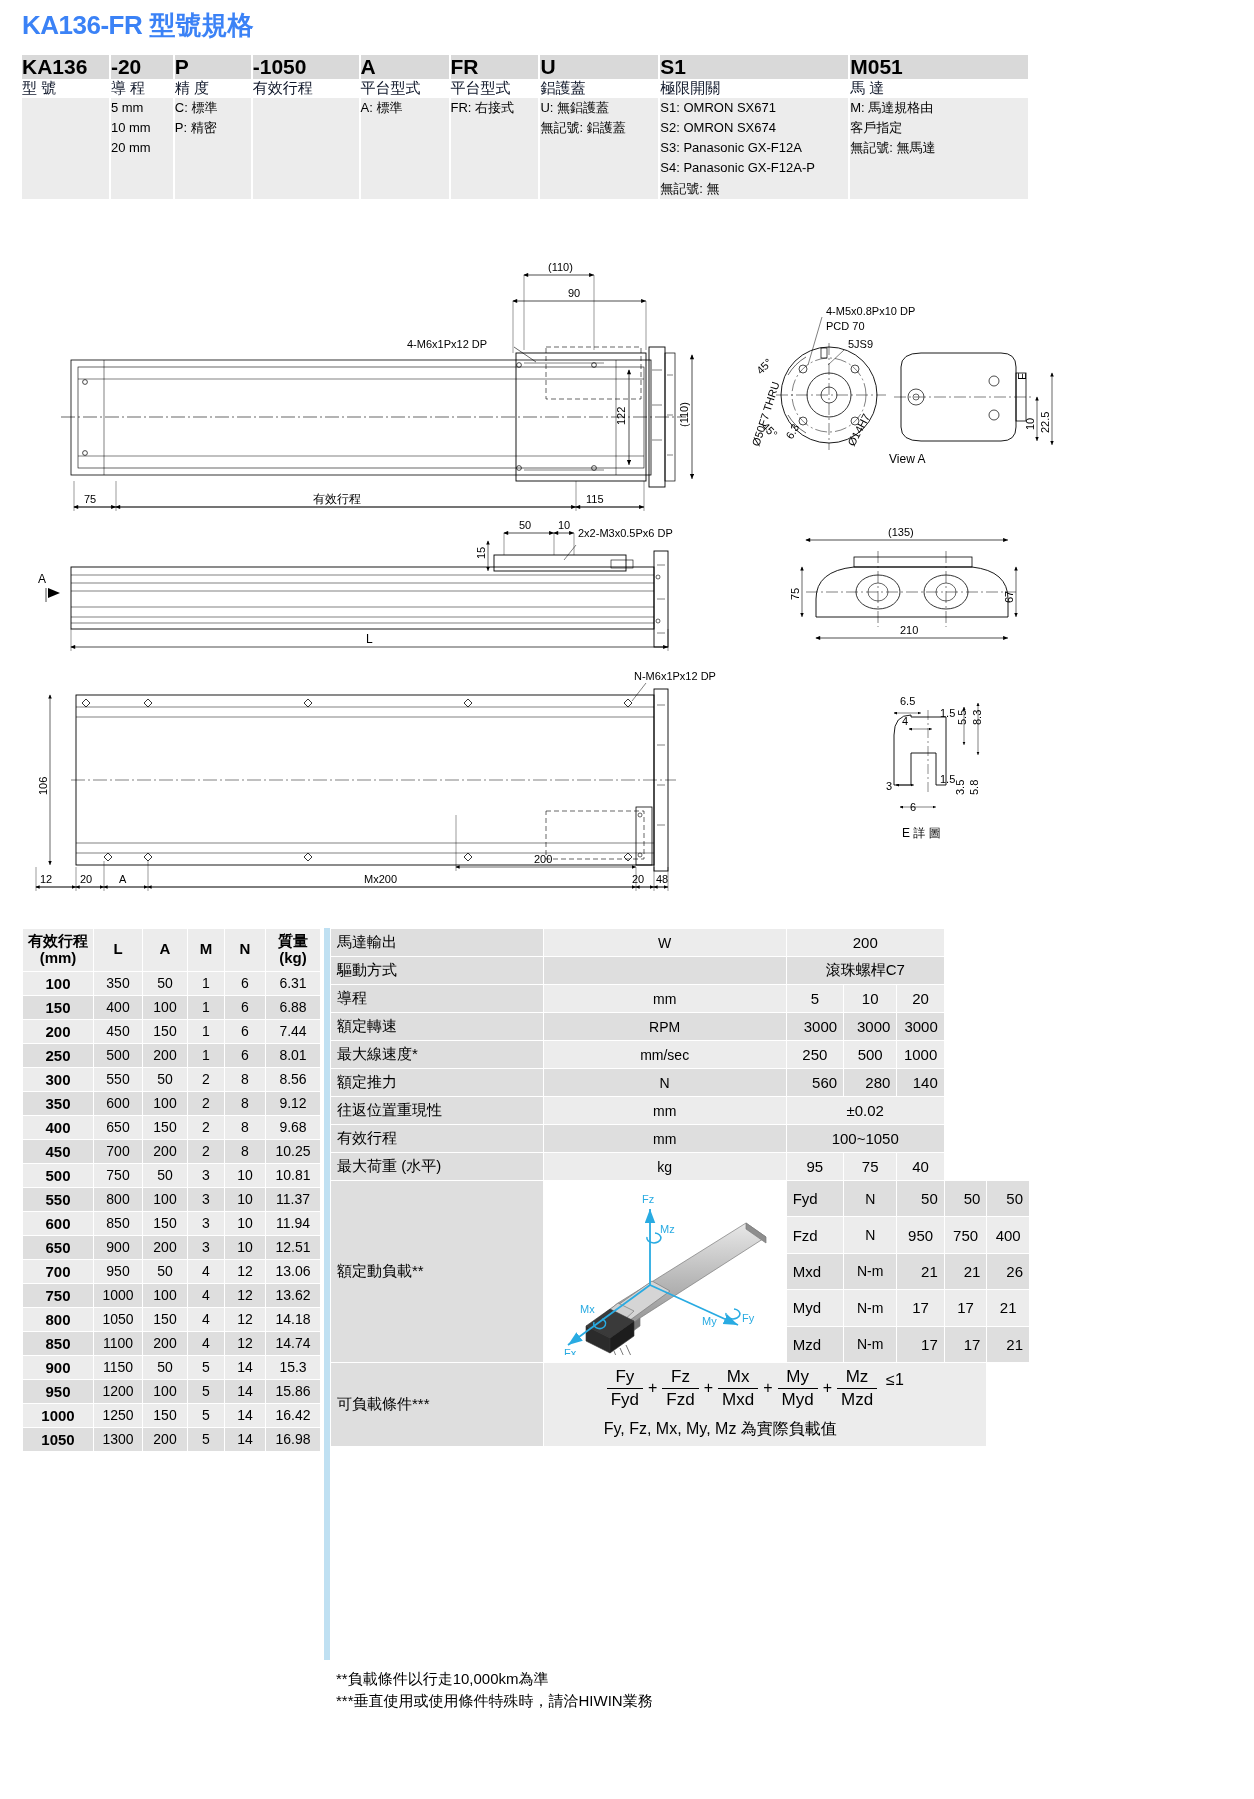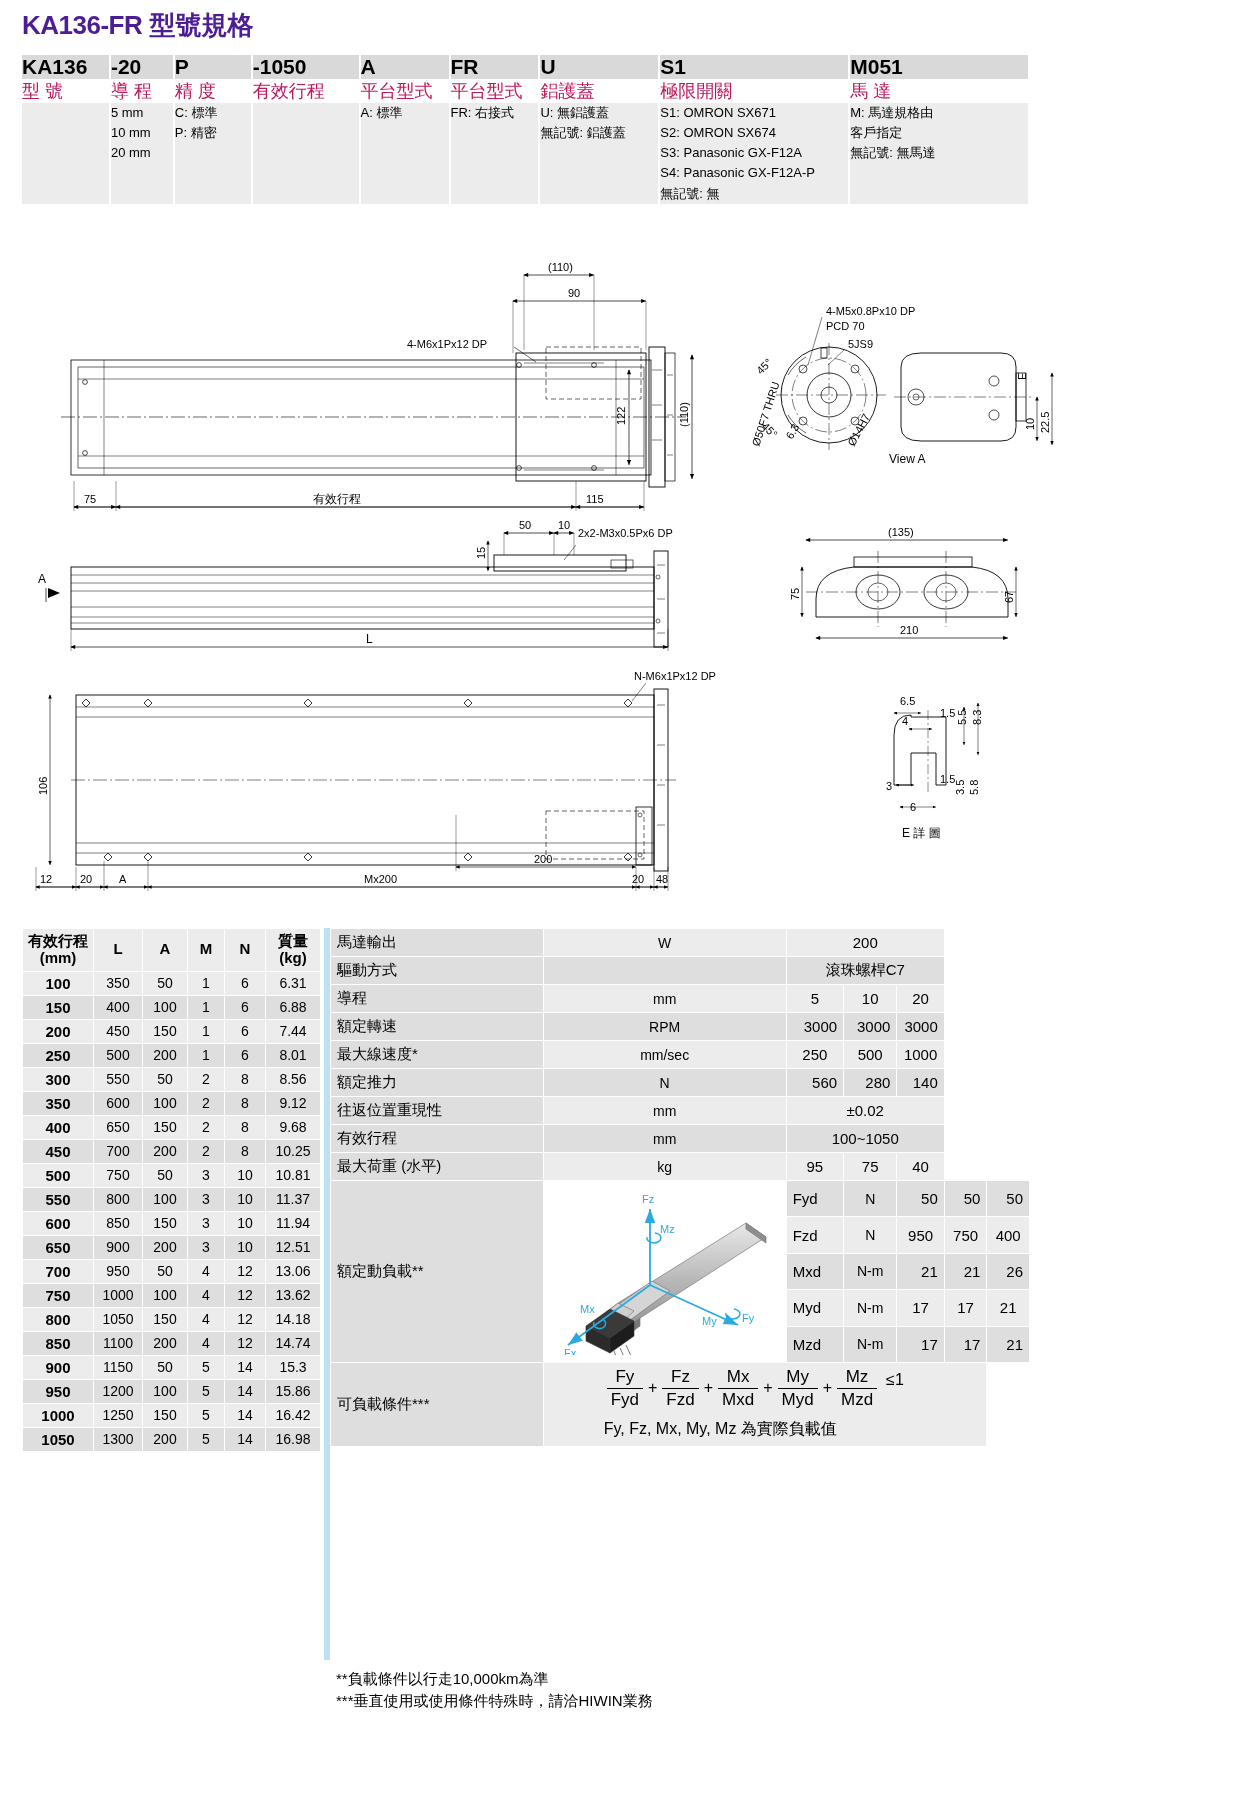--- a/index.html
+++ b/index.html
@@ -9,39 +9,39 @@
     background:#ffffff;
     font-family:"Liberation Sans","DejaVu Sans",sans-serif;
     color:#000;
     position:relative;
     overflow:hidden;
   }
 
   
   #title {
     position:absolute; left:22px; top:8px;
-    font-size:26px; font-weight:bold; color:#4c1d95;
+    font-size:26px; font-weight:bold; color:#3b82f6;
     letter-spacing:0px;
   }
   #title .model { letter-spacing:-0.5px; }
 
   
   #codetable {
     position:absolute; left:22px; top:55px; width:1008px;
     border-collapse:collapse;
   }
   #codetable td { vertical-align:top; padding:0; }
   .code-cell {
     background:#d9d9d9; font-weight:bold; font-size:21px;
     padding:8px 8px 7px 8px; border-right:2px solid #fff;
     white-space:nowrap;
     margin-left:30px;
   }
   .desc-cell {
-    background:#ffffff; color:#be185d; font-size:18px;
+    background:#ffffff; color:#0f172a; font-size:15px;
     padding:9px 8px 8px 8px; border-right:2px solid #fff;
     white-space:nowrap;
   }
   .opt-cell {
     background:#ececec; font-size:13px; line-height:1.55;
     padding:10px 8px 12px 8px; border-right:2px solid #fff;
     height:74px;
   }
   .opt-cell div { white-space:nowrap; }
 

